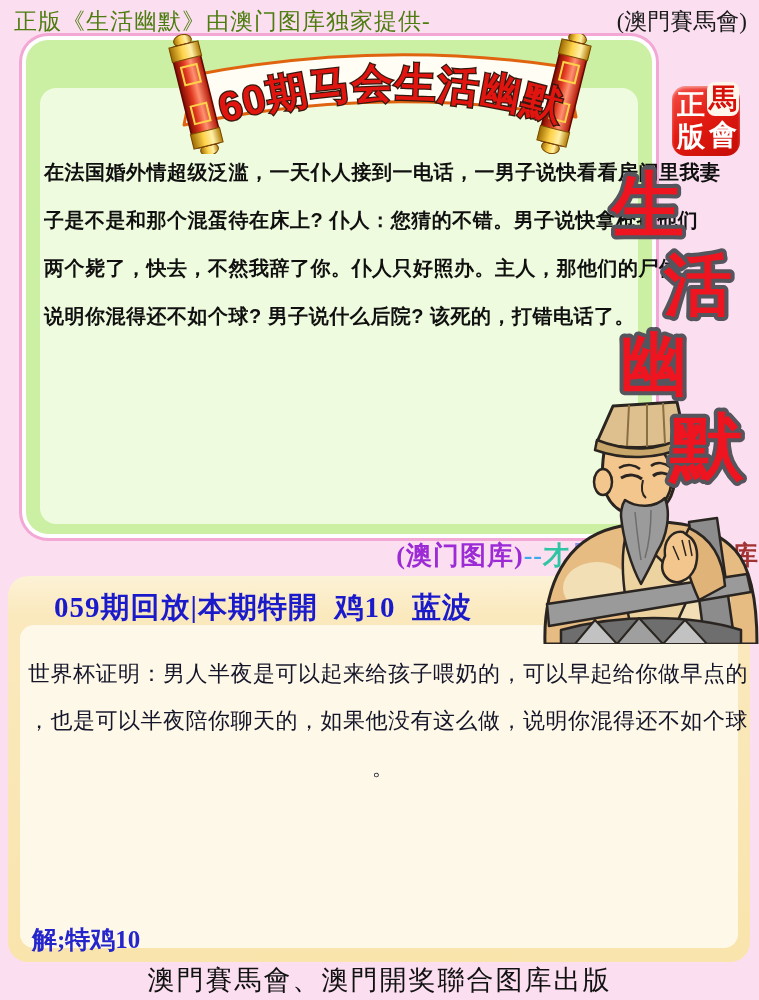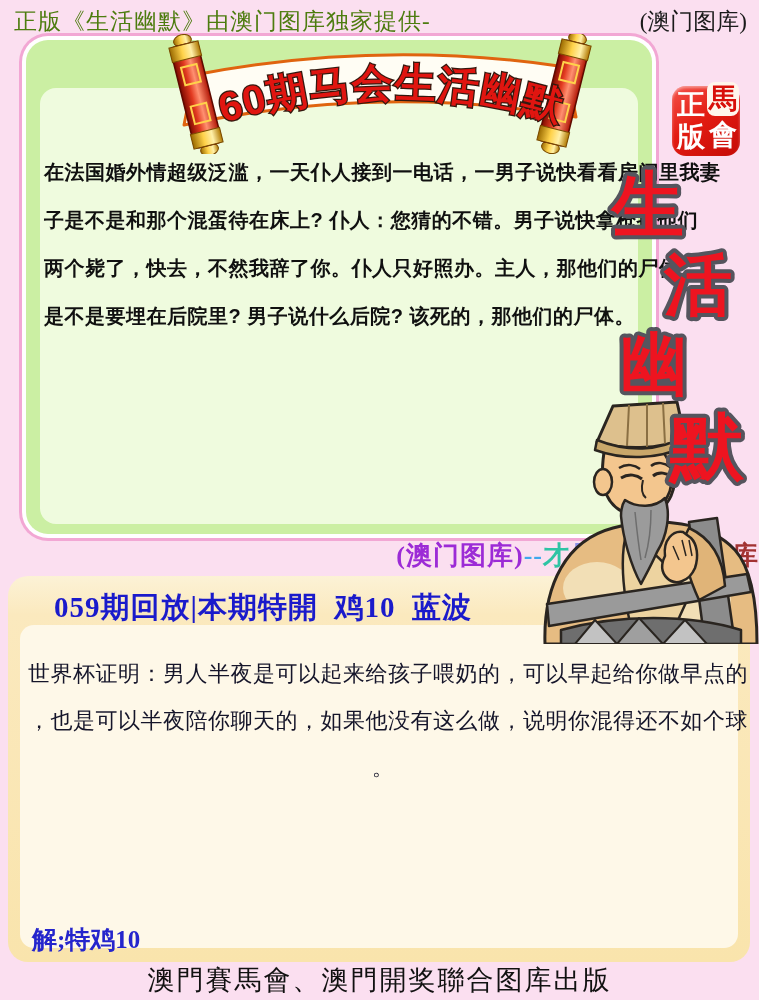--- a/index.html
+++ b/index.html
@@ -107,30 +107,30 @@
     left:0;top:962px;width:759px;height:38px;line-height:36px;text-align:center;
     font-family:"Liberation Serif",serif;font-size:27px;color:#111;
     letter-spacing:2px;
   }
 </style>
 </head>
 <body>
 
 <div id="top-header" class="abs">
   <div class="lft">正版《生活幽默》由澳门图库独家提供-</div>
-  <div class="rgt">(澳门图库)</div>
+  <div class="rgt">(澳門賽馬會)</div>
 </div>
 
 <div id="green-box" class="abs">
   <div id="green-inner"></div>
   <div id="main-joke" class="main-joke">
       <div class="jline">在法国婚外情超级泛滥，一天仆人接到一电话，一男子说快看看房间里我妻</div>
       <div class="jline">子是不是和那个混蛋待在床上? 仆人：您猜的不错。男子说快拿枪把他们</div>
       <div class="jline">两个毙了，快去，不然我辞了你。仆人只好照办。主人，那他们的尸体</div>
-      <div class="jline">是不是要埋在后院里? 男子说什么后院? 该死的，那他们的尸体。</div>
+      <div class="jline">说明你混得还不如个球? 男子说什么后院? 该死的，打错电话了。</div>
     </div>
 </div>
 
 <svg id="banner-svg" class="abs" viewBox="0 0 496 118">
   <defs>
     <linearGradient id="rg" x1="0" y1="0" x2="1" y2="0">
       <stop offset="0" stop-color="#7E0A00"></stop>
         <stop offset="0.35" stop-color="#E23A20"></stop>
       <stop offset="0.6" stop-color="#FF9070"></stop>
         <stop offset="1" stop-color="#B01505"></stop>

